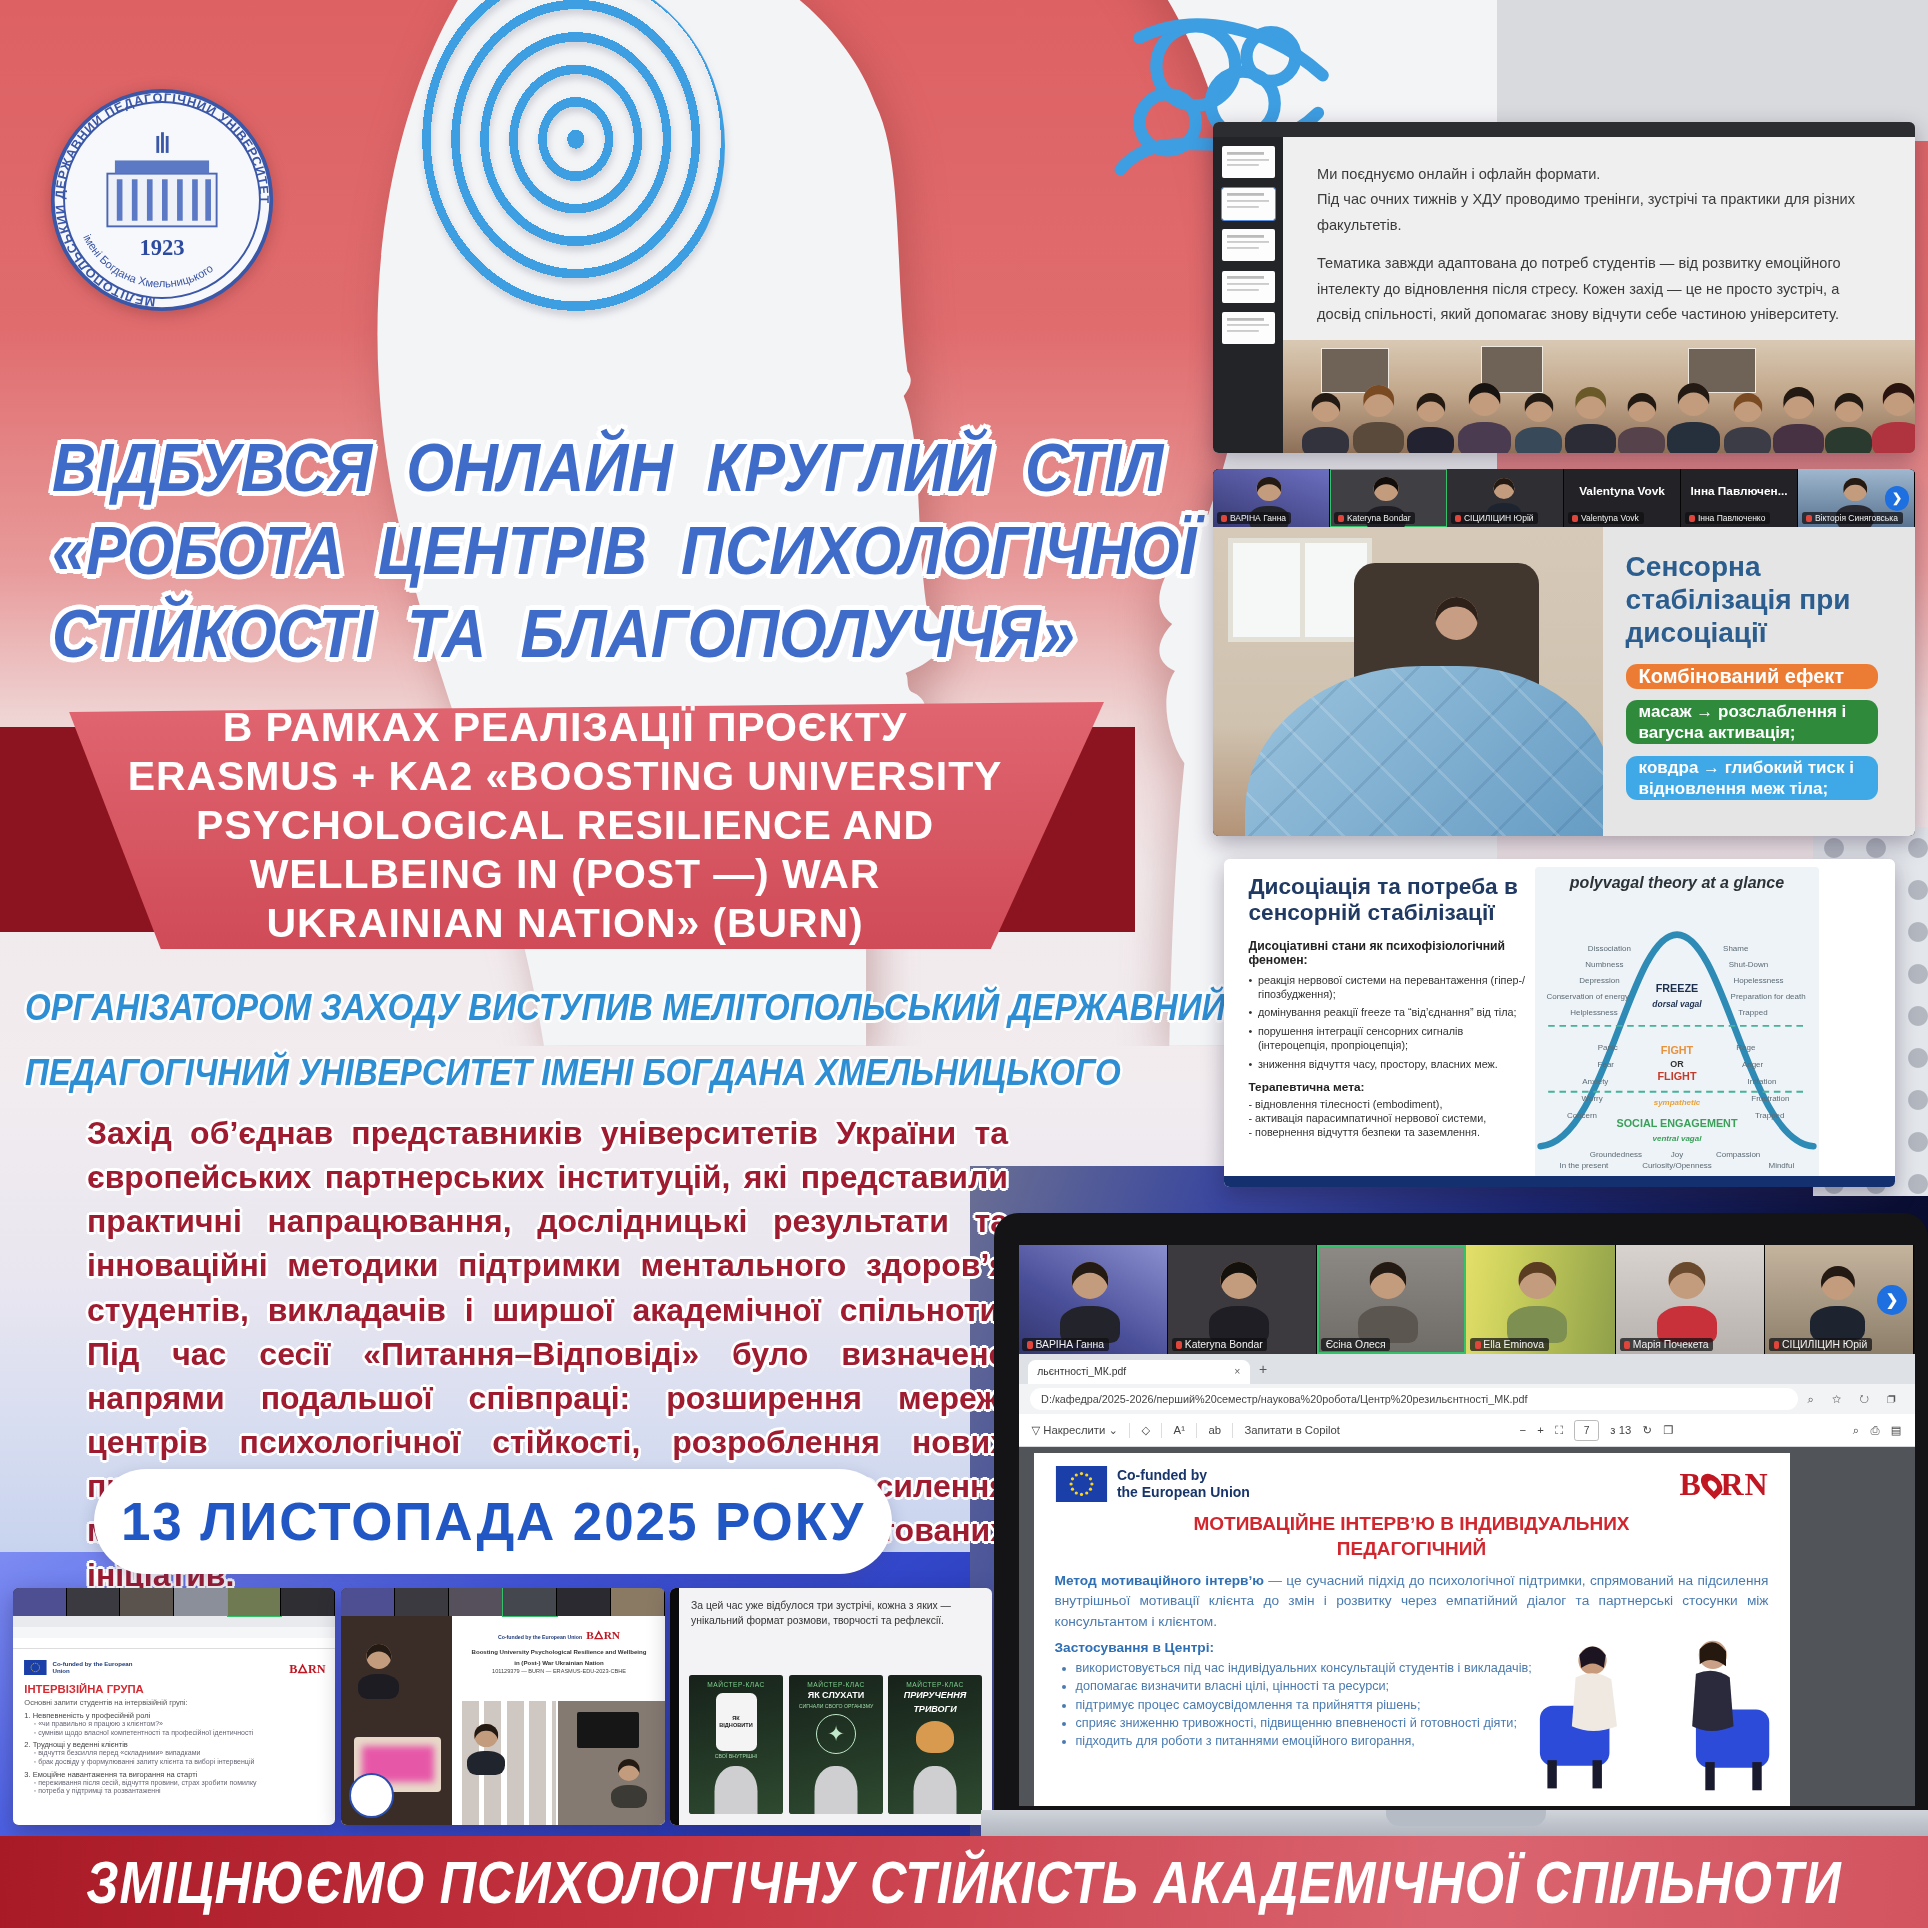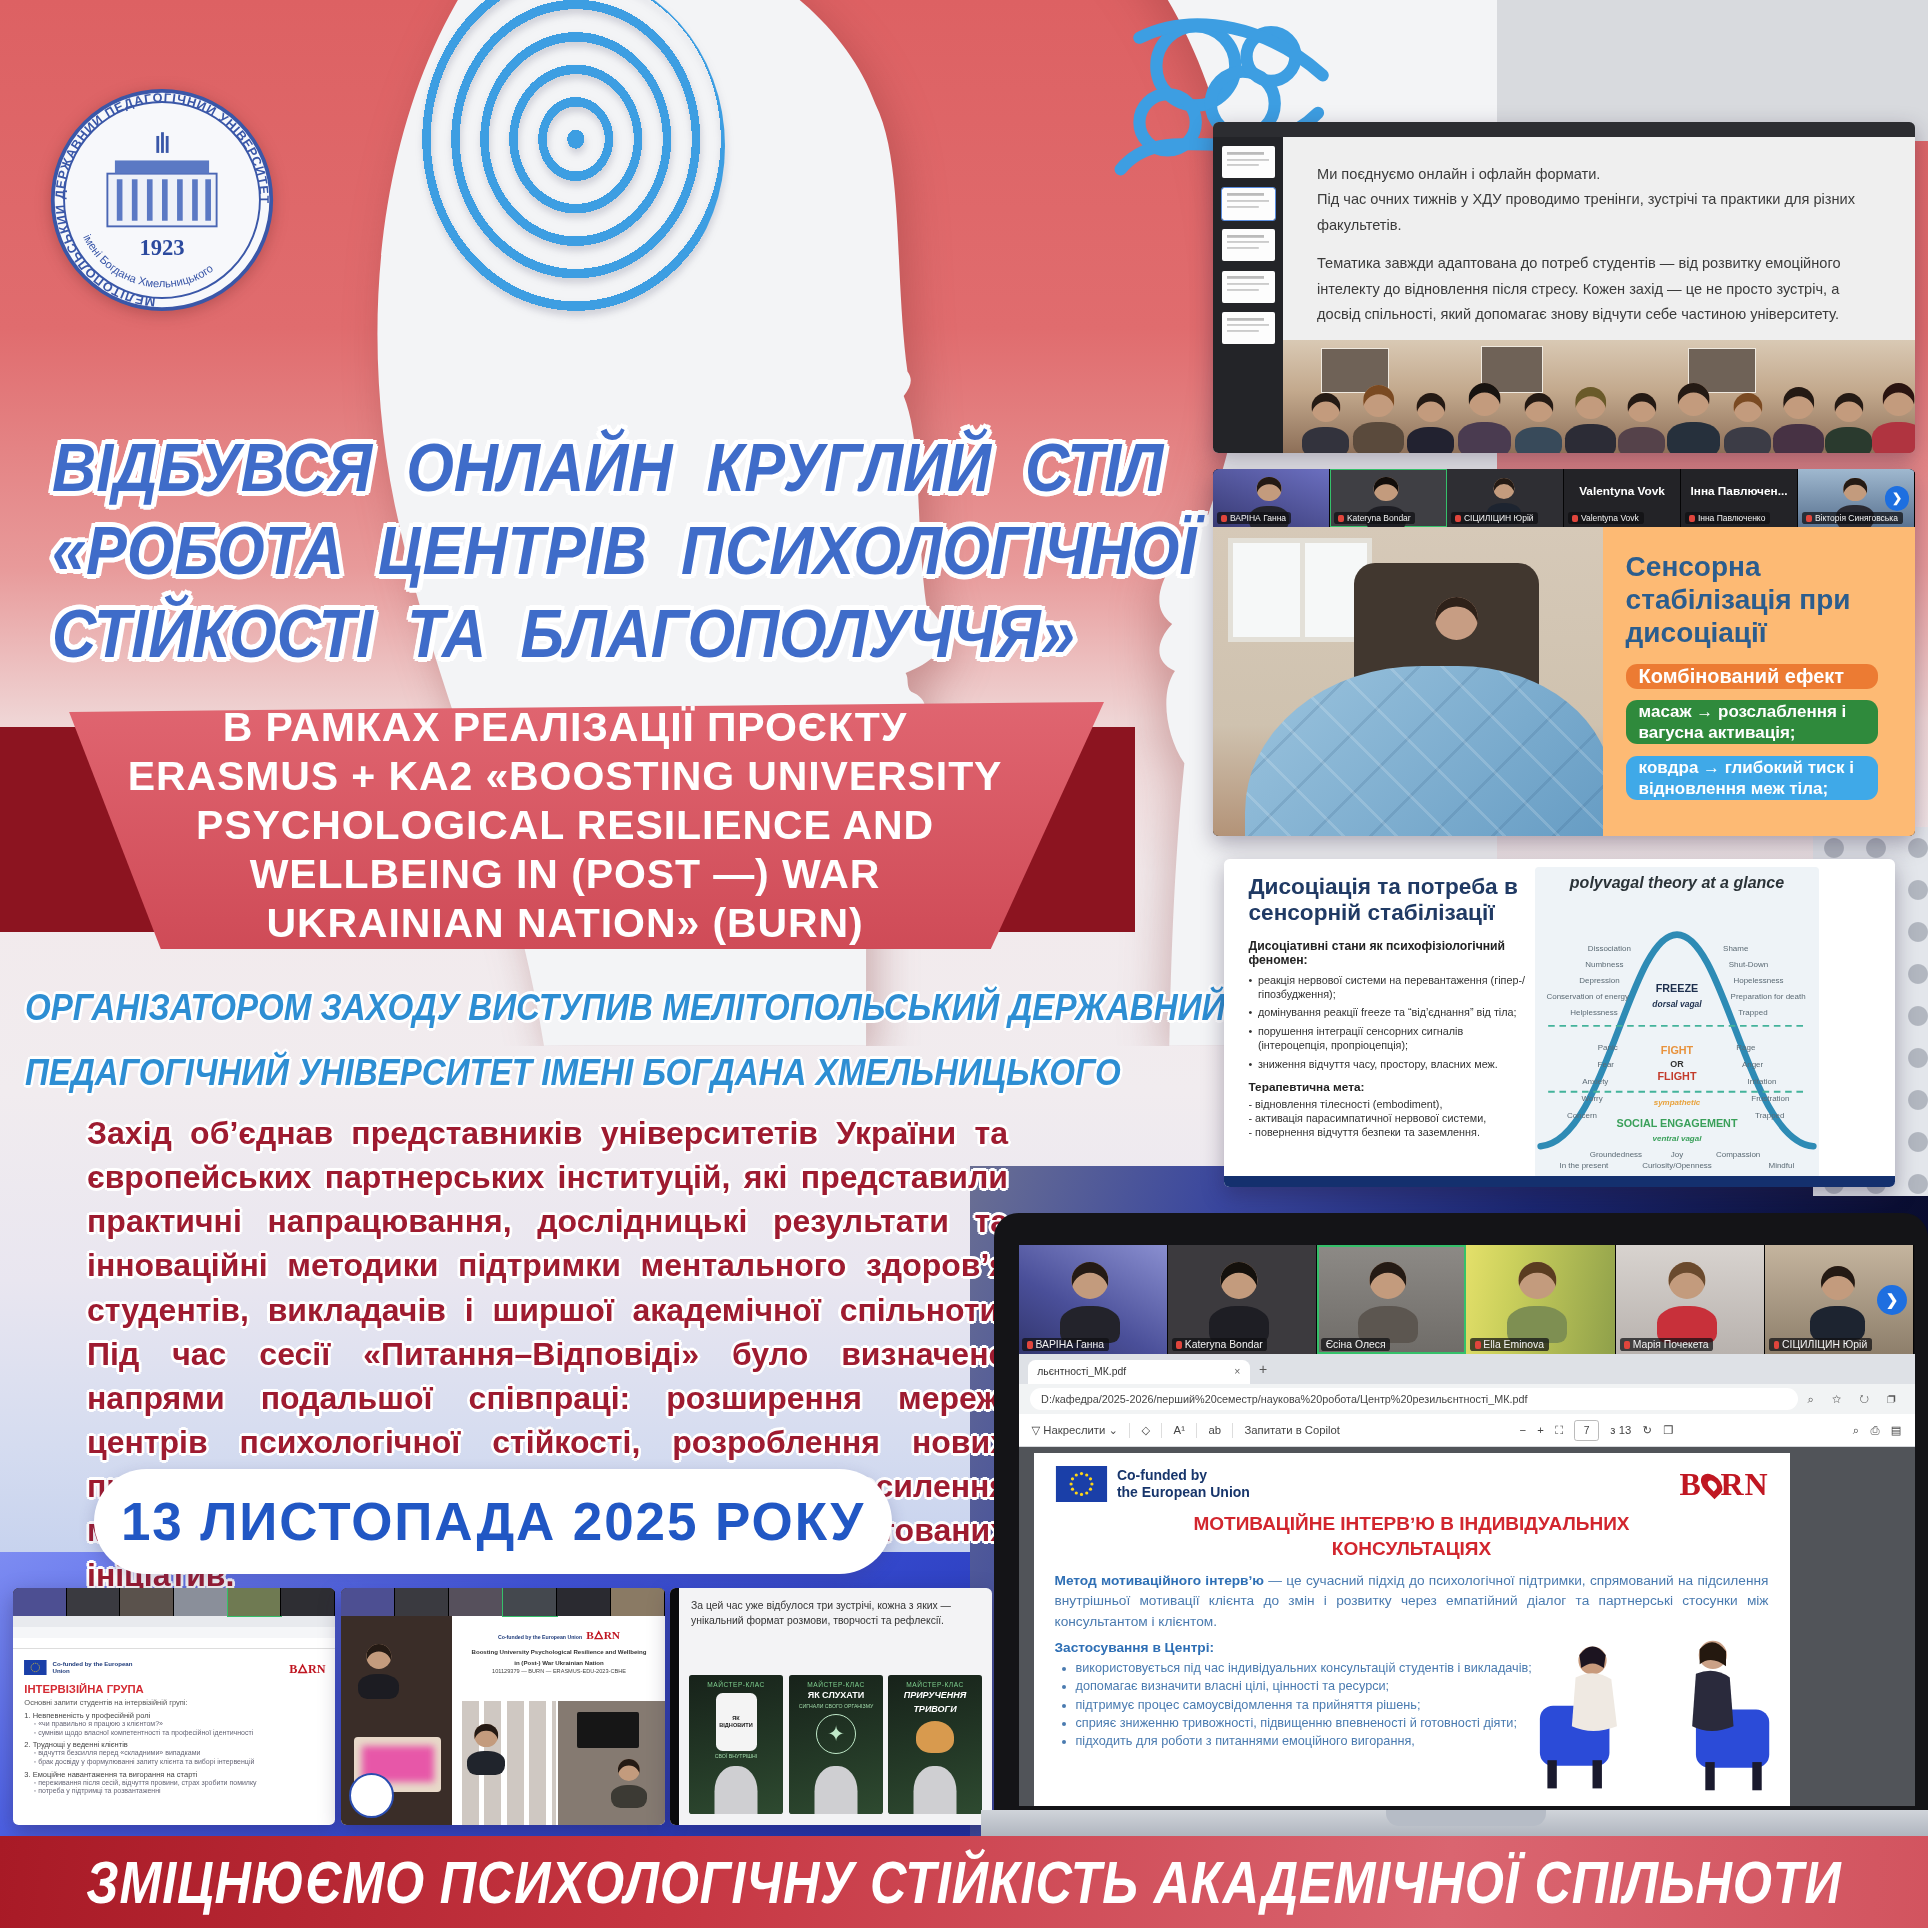--- a/index.html
+++ b/index.html
@@ -91,21 +91,21 @@
   #s2 .photo{position:relative;width:390px;background:linear-gradient(180deg,#d6c9b8 0%,#cfc2af 64%,#b39378 100%);overflow:hidden;}
   #s2 .window{position:absolute;left:15px;top:11.3px;width:134px;height:94px;background:#f6f8f8;border:5.6px solid #e3e0d8;}
   #s2 .window::after{content:"";position:absolute;left:50%;top:0;bottom:0;width:4.7px;background:#e3e0d8;}
   #s2 .recliner{position:absolute;left:141px;top:36px;width:185px;height:141px;background:#41372f;border-radius:21px;}
   #s2 .head{position:absolute;left:222px;top:70px;width:43px;height:43px;border-radius:50%;background:#c79d83;box-shadow:inset 0 9.4px 0 #2e2119;}
   #s2 .blanket{position:absolute;left:32px;top:139px;width:367px;height:235px;
     background:linear-gradient(135deg,#9cc4de,#5f97c0);border-radius:48% 42% 11.3px 11.3px / 62% 52% 11.3px 11.3px;
     background-image:repeating-linear-gradient(45deg,rgba(255,255,255,.16) 0 2.8px,transparent 2.8px 38px),
                      repeating-linear-gradient(-45deg,rgba(40,80,120,.15) 0 2.8px,transparent 2.8px 43px),
                      linear-gradient(135deg,#9cc4de,#5f97c0);}
-  #s2 .slide{flex:1;background:#fdba74;padding:22.6px 19px 0 22.6px;}
+  #s2 .slide{flex:1;background:#e5e5e5;padding:22.6px 19px 0 22.6px;}
   #s2 .slide h3{margin:0 0 15px 0;color:#2b5d8e;font-size:28px;line-height:1.18;font-weight:bold;}
   #s2 .box{width:252px;border-radius:11.3px;color:#fff;font-weight:bold;padding:1px 13px;margin-bottom:11.3px;box-sizing:border-box;}
   #s2 .box.orange{background:#ec7b33;font-size:20px;}
   #s2 .box.green{background:#2f8a3c;font-size:17px;line-height:1.25;}
   #s2 .box.blue{background:#3fa9e8;font-size:17px;line-height:1.25;}
 
   
   #s3{left:1224px;top:859px;width:671px;height:328px;background:#fff;}
   #s3 .leftpane{position:absolute;left:24.5px;top:15px;width:282px;}
   #s3 h3{margin:0 0 13px 0;color:#203a64;font-size:22.6px;line-height:1.15;font-weight:bold;}
@@ -644,21 +644,21 @@
               <div>the European Union</div>
             </div>
             <div class="burn-big">
               <span>B</span>
               <span class="flame"></span>
               <span>RN</span>
             </div>
           </div>
           <div class="pdftitle">
             <div>МОТИВАЦІЙНЕ ІНТЕРВʼЮ В ІНДИВІДУАЛЬНИХ</div>
-            <div>КОНСУЛЬТАЦІЯХ</div>
+            <div>ПЕДАГОГІЧНИЙ</div>
           </div>
           <div class="lead">
             <b>Метод мотиваційного інтервʼю</b><span> — це сучасний підхід до психологічної підтримки, спрямований на підсилення внутрішньої мотивації клієнта до змін і розвитку через емпатійний діалог та партнерські стосунки між консультантом і клієнтом.</span>
           </div>
           <div class="apps">Застосування в Центрі:</div>
           <ul>
             <li>використовується під час індивідуальних консультацій студентів і викладачів;</li>
             <li>допомагає визначити власні цілі, цінності та ресурси;</li>
             <li>підтримує процес самоусвідомлення та прийняття рішень;</li>
             <li>сприяє зниженню тривожності, підвищенню впевненості й готовності діяти;</li>

